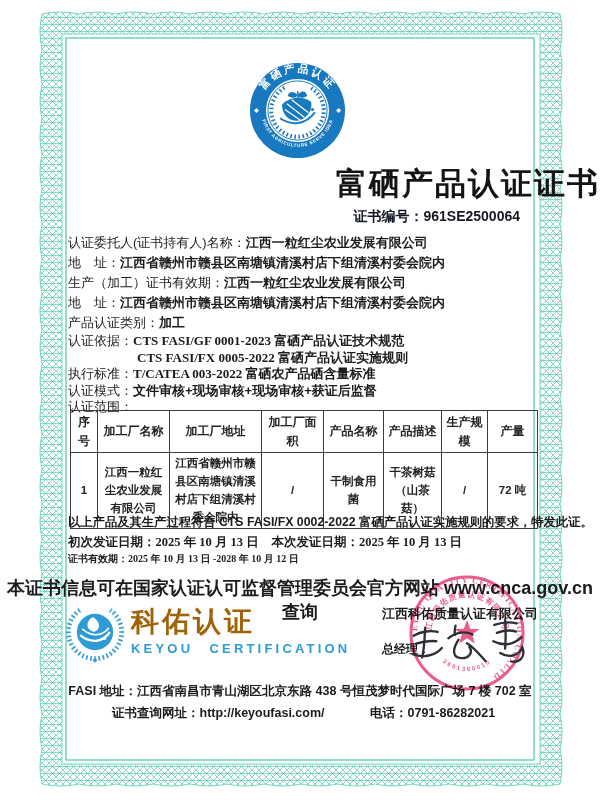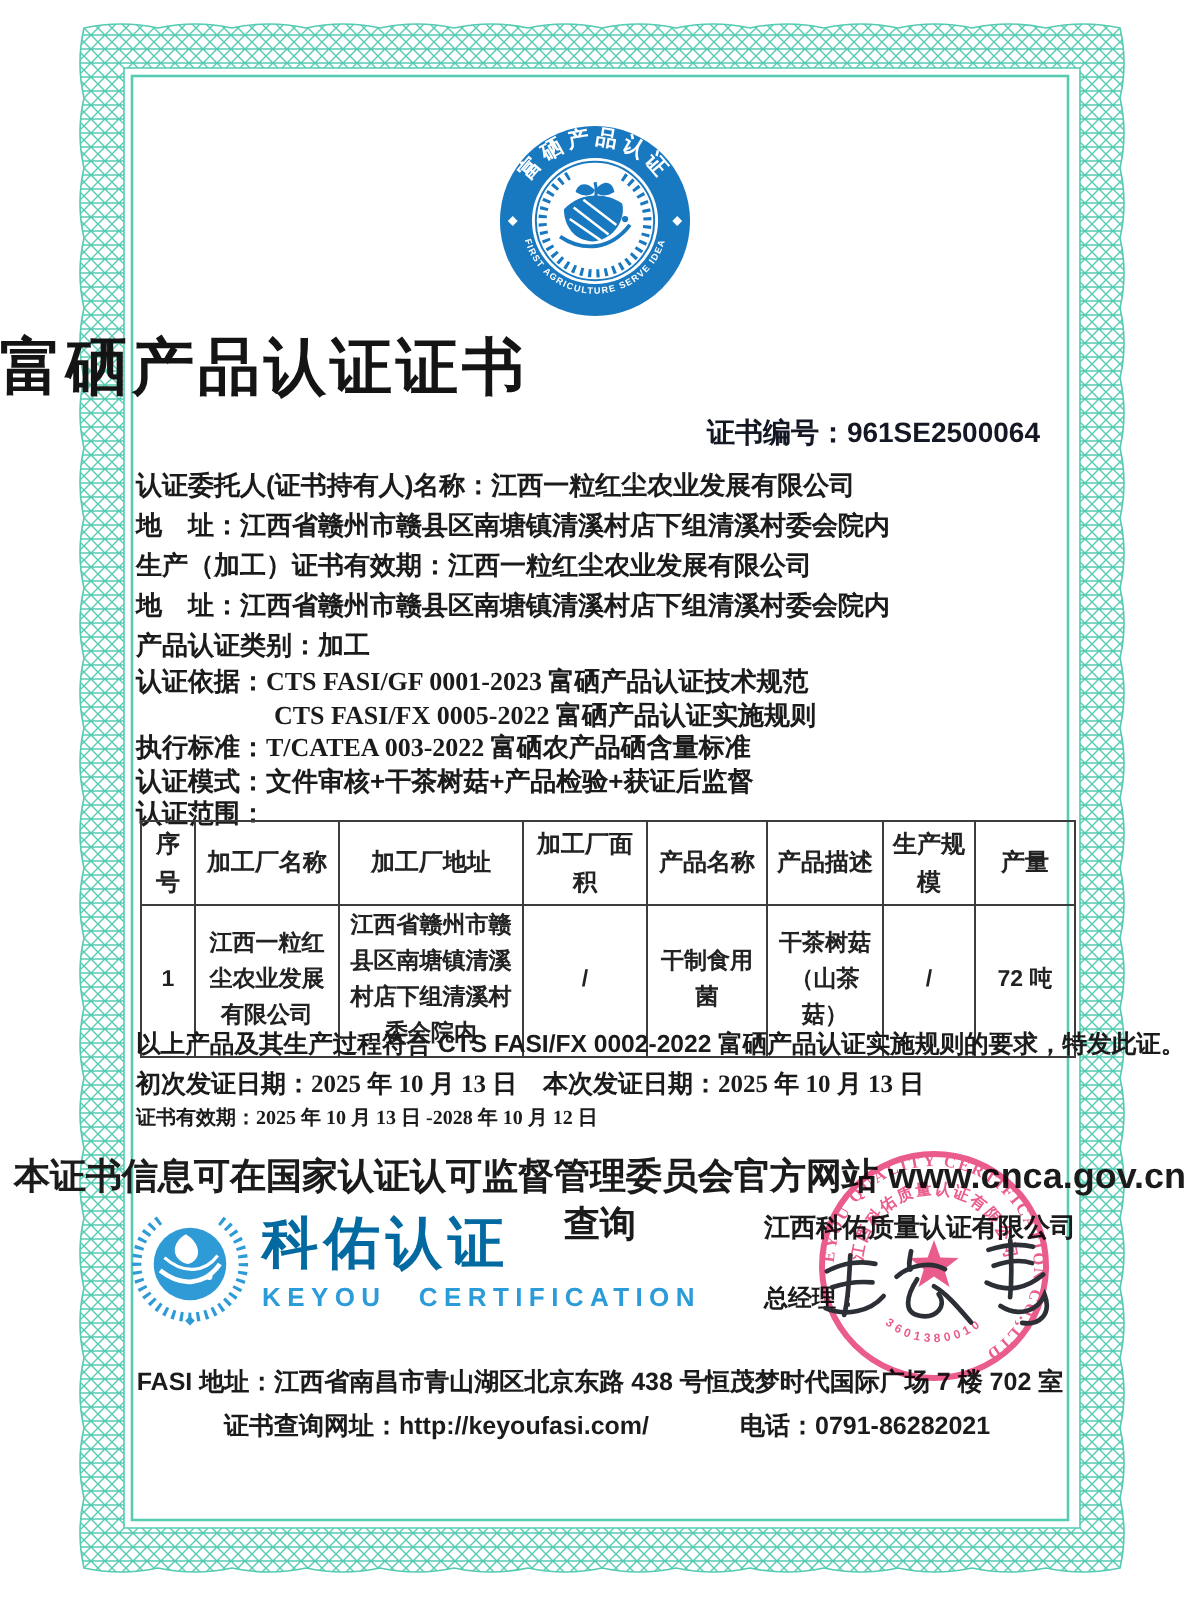--- a/index.html
+++ b/index.html
@@ -3,46 +3,46 @@
 <meta charset="utf-8">
 <style>
   html,body{margin:0;padding:0;background:#ffffff;}
   .page{position:relative;width:600px;height:800px;background:#ffffff;overflow:hidden;
         font-family:"Liberation Sans","DejaVu Sans",sans-serif;color:#1b1b1b;}
   .border-svg{position:absolute;left:0;top:0;width:600px;height:800px;z-index:0;}
   .abs{position:absolute;}
   
   .badge{left:249px;top:62px;width:97px;height:97px;z-index:2;}
   
-  .title{left:0;top:163px;width:100%;text-align:left;font-size:31px;font-weight:900;
+  .title{left:0;top:163px;width:100%;text-align:right;font-size:31px;font-weight:900;
          letter-spacing:2px;color:#141414;z-index:2;}
   .certno{top:208px;right:80px;font-size:14px;font-weight:800;color:#141824;z-index:2;}
   
   .info{left:68px;top:233px;width:475px;z-index:2;}
   .iline{font-size:13px;font-weight:700;line-height:20px;white-space:nowrap;}
   .iline.tight{line-height:16.6px;}
-  .iline .lbl{font-weight:700;text-align:center;}
+  .iline .lbl{font-weight:400;text-align:center;}
   .ser{font-family:"Liberation Serif","DejaVu Serif",serif;margin-top:44px;}
   .indent{padding-left:69px;}
   
   .scope-table{left:70px;top:410px;width:467px;border-collapse:collapse;table-layout:fixed;
                font-size:11.5px;z-index:2;position:absolute;color:#222;}
   .scope-table th,.scope-table td{border:1px solid #3c3c3c;text-align:center;vertical-align:middle;
                padding:2px 2px;font-weight:700;word-break:break-all;line-height:1.55;}
   .scope-table th{height:24px;font-size:12px;}
   .scope-table td{height:68px;}
   .statement{left:68px;top:514px;font-size:12.3px;font-weight:700;white-space:nowrap;z-index:2;}
   .daterow{left:68px;top:534px;font-size:12.5px;font-weight:700;z-index:2;}
   .daterow .cell1{display:inline-block;width:200px;}
   .validity{left:68px;top:552px;font-size:10px;font-weight:700;z-index:2;}
   .querynote{left:0;top:576px;width:100%;text-align:center;font-size:18px;font-weight:600;z-index:2;}
   
   .kemblem{left:63px;top:600px;width:64px;height:64px;z-index:2;}
   .klogotext{left:131px;top:607px;z-index:2;}
-  .kcn{font-size:28px;font-weight:900;color:#0369a1;letter-spacing:3px;line-height:30px;}
+  .kcn{font-size:28px;font-weight:900;color:#a16207;letter-spacing:3px;line-height:30px;}
   .ken{font-size:13px;font-weight:800;color:#2B9CD8;letter-spacing:3.2px;margin-top:3px;}
   .company{left:382px;top:605px;font-size:13px;font-weight:700;z-index:3;}
   .signer-title{left:382px;top:641px;font-size:12px;font-weight:700;z-index:3;}
   .stamp{left:404px;top:570px;width:126px;height:126px;z-index:5;opacity:.88;mix-blend-mode:multiply;}
   .signature{left:408px;top:617px;width:122px;height:52px;z-index:6;}
   .addr{left:0;top:683px;width:100%;text-align:center;font-size:12.5px;font-weight:600;z-index:2;}
   .qlabel{left:112px;top:705px;font-size:12.5px;font-weight:600;z-index:2;}
   .phone{left:370px;top:705px;font-size:12.5px;font-weight:600;z-index:2;}
 </style>
 </head>
@@ -114,21 +114,21 @@
     <div class="iline tight">
       <span class="lbl">认证依据：</span><span class="ser">CTS FASI/GF 0001-2023 富硒产品认证技术规范</span>
     </div>
     <div class="iline tight indent">
       <span class="ser">CTS FASI/FX 0005-2022 富硒产品认证实施规则</span>
     </div>
     <div class="iline tight">
       <span class="lbl">执行标准：</span><span class="ser">T/CATEA 003-2022 富硒农产品硒含量标准</span>
     </div>
     <div class="iline tight">
-      <span class="lbl">认证模式：</span><span>文件审核+干茶树菇+产品检验+获证后监督</span>
+      <span class="lbl">认证模式：</span><span>文件审核+现场审核+现场审核+获证后监督</span>
     </div>
     <div class="iline tight">
       <span class="lbl">认证范围：</span><span></span>
     </div>
   </div>
 
   <table class="scope-table">
     <colgroup>
       <col style="width:27px">
         <col style="width:72px">

